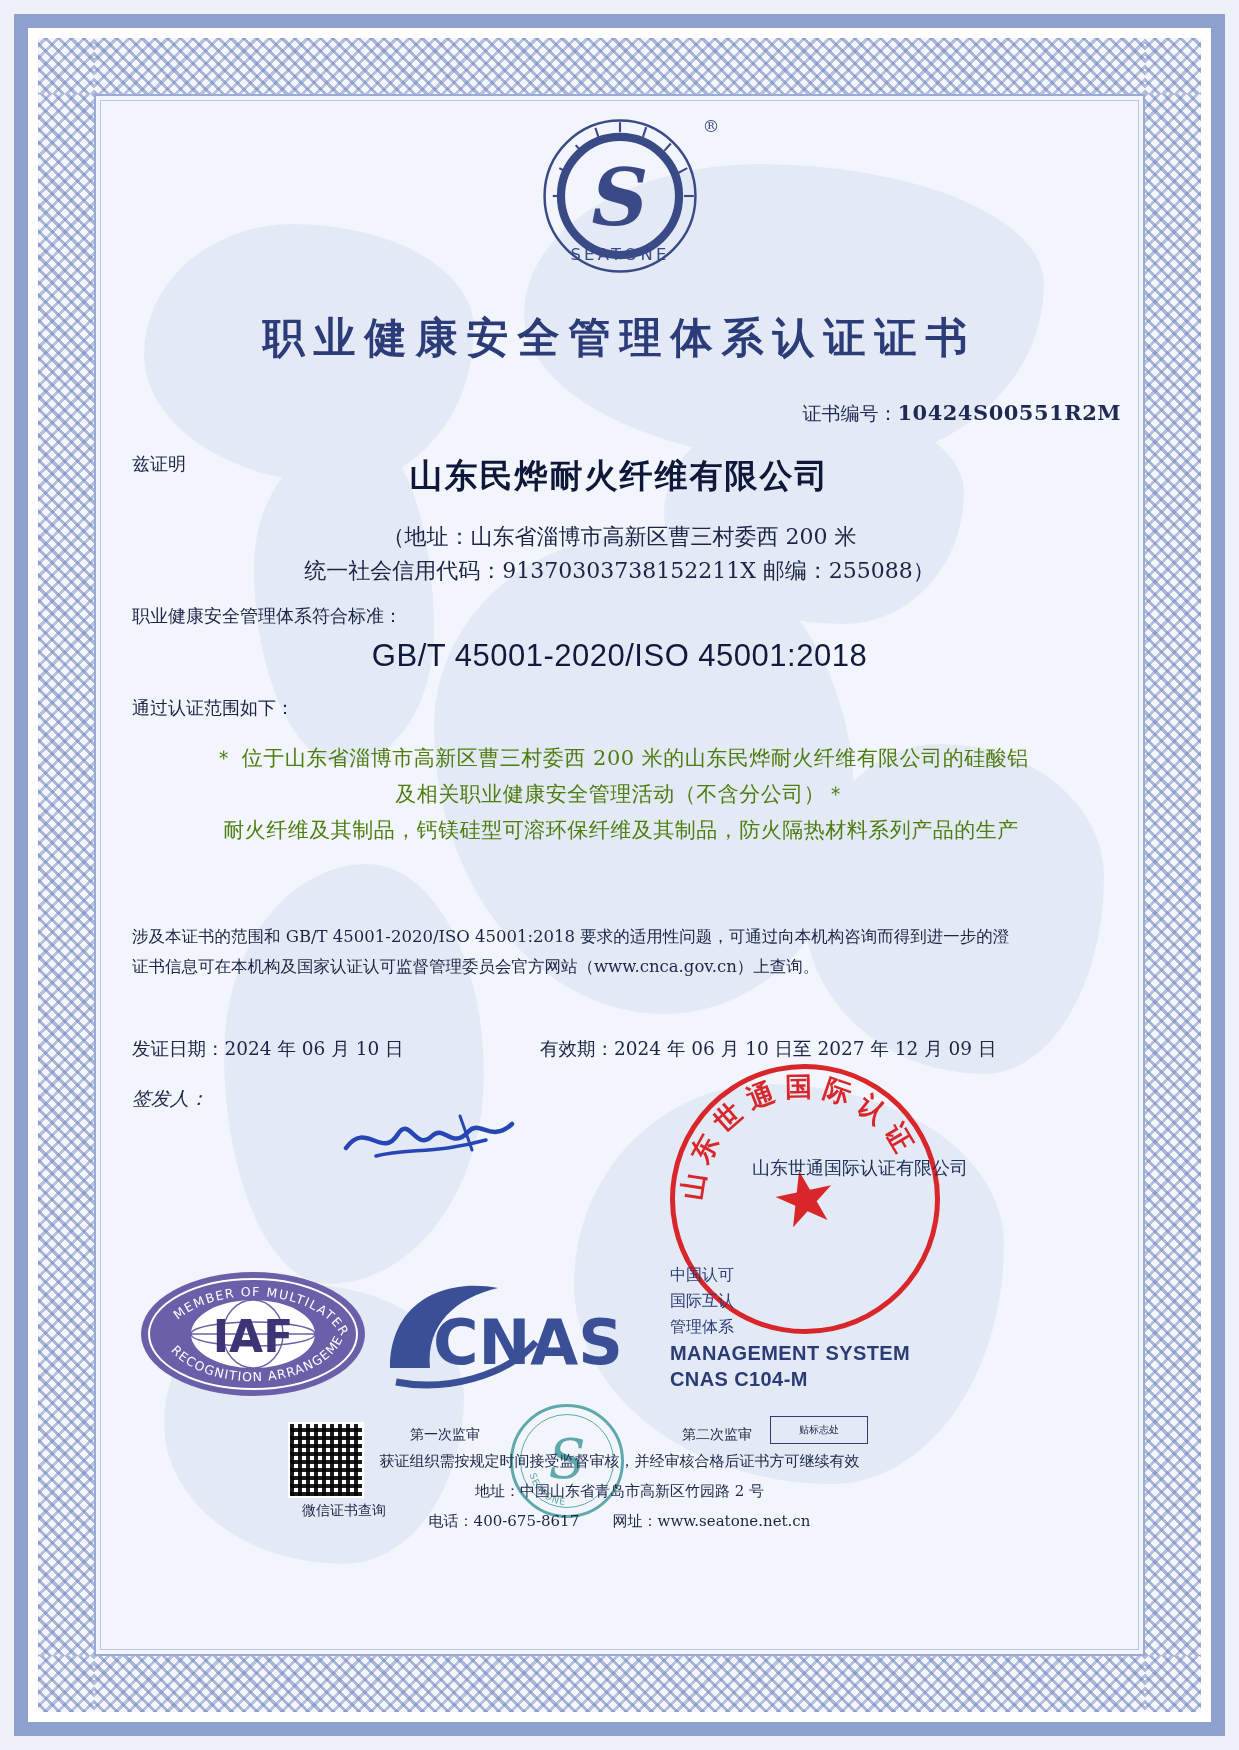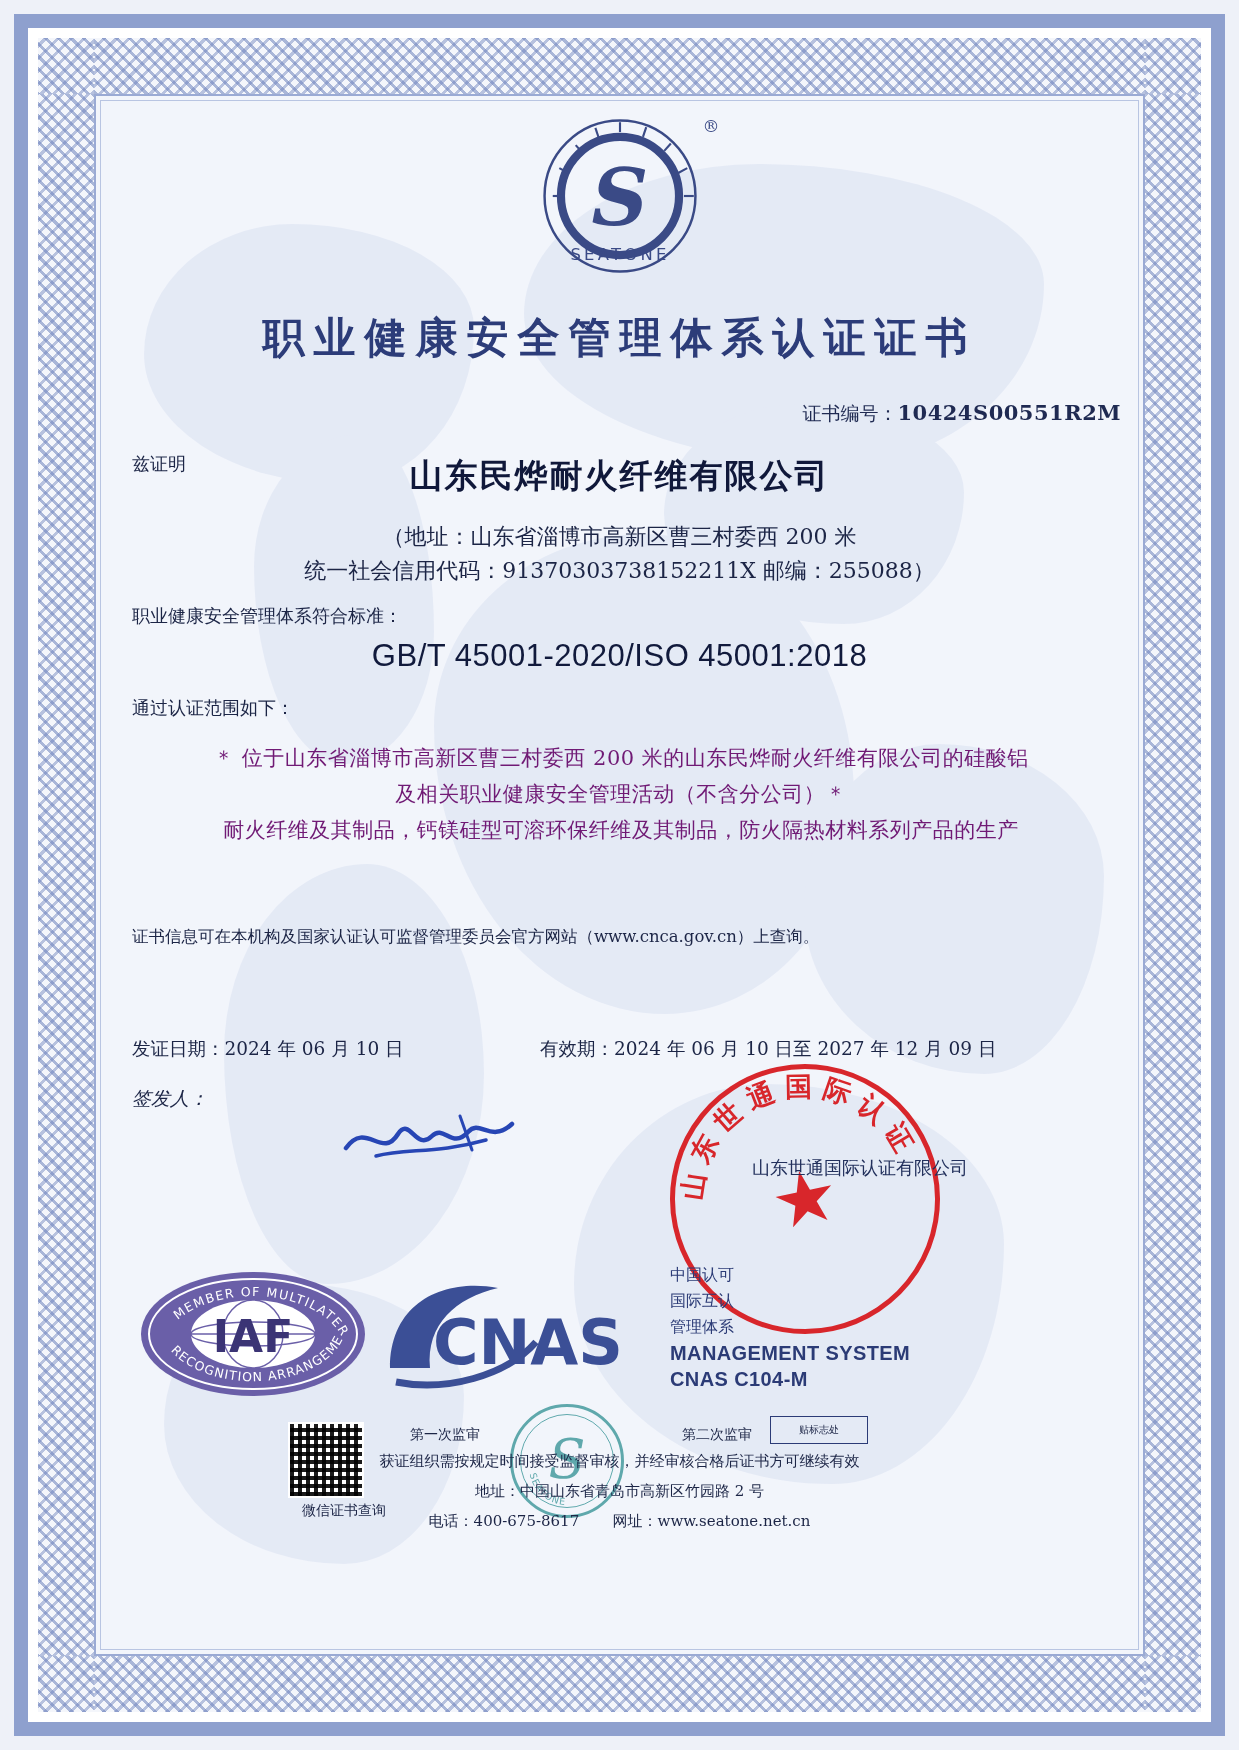--- a/index.html
+++ b/index.html
@@ -194,21 +194,21 @@
   }
 
   .scope {
     position: absolute;
     top: 636px;
     left: 46px;
     width: 930px;
     text-align: center;
     font-size: 21px;
     line-height: 36px;
-    color: #701a75;
+    color: #4d7c0f;
     font-family: "DejaVu Serif", "Liberation Serif", serif;
     letter-spacing: .5px;
   }
 
   .note {
     position: absolute;
     top: 818px;
     left: 22px;
     width: 974px;
     font-size: 16.5px;
@@ -466,20 +466,21 @@
     <div class="standard">GB/T 45001-2020/ISO 45001:2018</div>
 
     <div class="lbl-scope">通过认证范围如下：</div>
     <div class="scope">
       <div>＊ 位于山东省淄博市高新区曹三村委西 200 米的山东民烨耐火纤维有限公司的硅酸铝</div>
       <div>及相关职业健康安全管理活动（不含分公司）＊</div>
       <div>耐火纤维及其制品，钙镁硅型可溶环保纤维及其制品，防火隔热材料系列产品的生产</div>
     </div>
 
     <div class="note">
+      <div>涉及本证书的范围和 GB/T 45001-2020/ISO 45001:2018 要求的适用性问题，可通过向本机构咨询而得到进一步的澄</div>
       <div>证书信息可在本机构及国家认证认可监督管理委员会官方网站（www.cnca.gov.cn）上查询。</div>
     </div>
 
     <div class="issue-date">发证日期：2024 年 06 月 10 日</div>
     <div class="valid-date">有效期：2024 年 06 月 10 日至 2027 年 12 月 09 日</div>
     <div class="lbl-signer">签发人：</div>
 
     <div class="signature">
       <svg viewBox="0 0 180 70" width="180" height="70">
         <path d="M6 44 C 26 16, 42 56, 58 30 C 70 12, 76 48, 92 32 C 104 20, 112 46, 128 28

